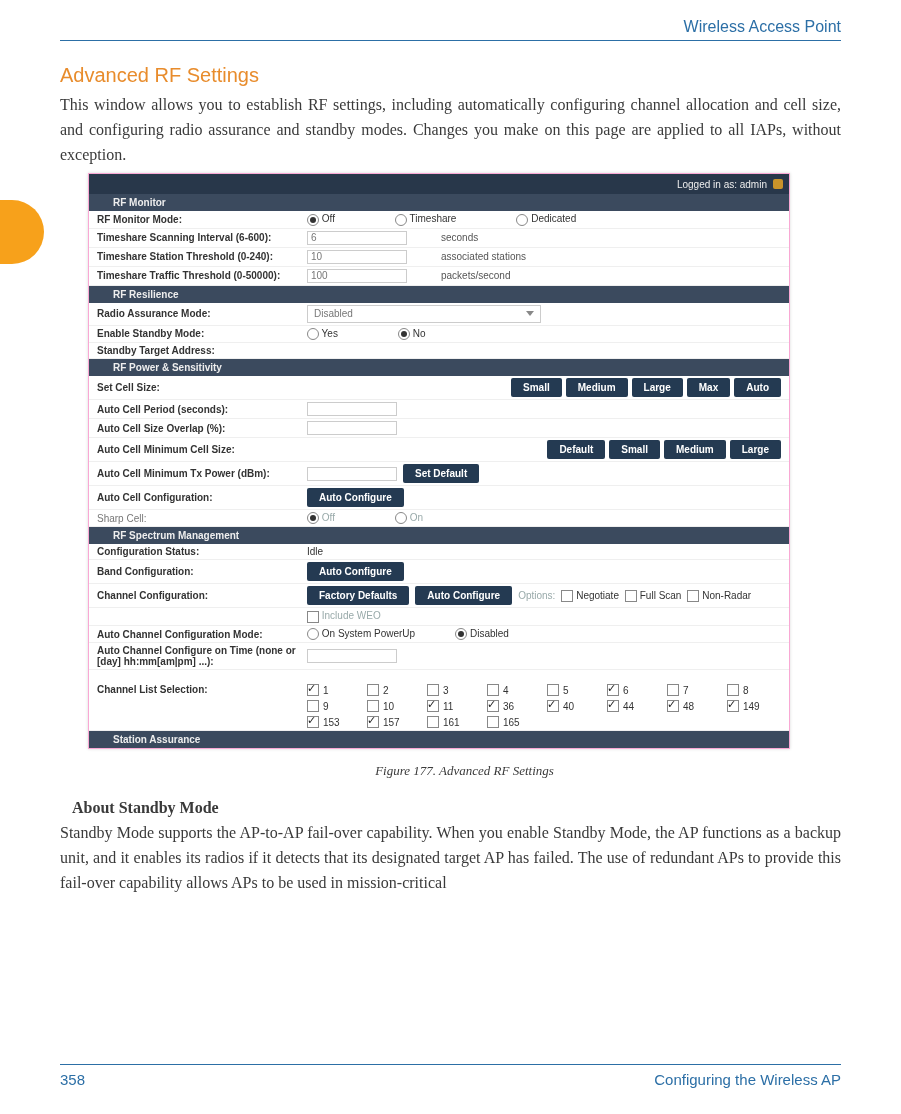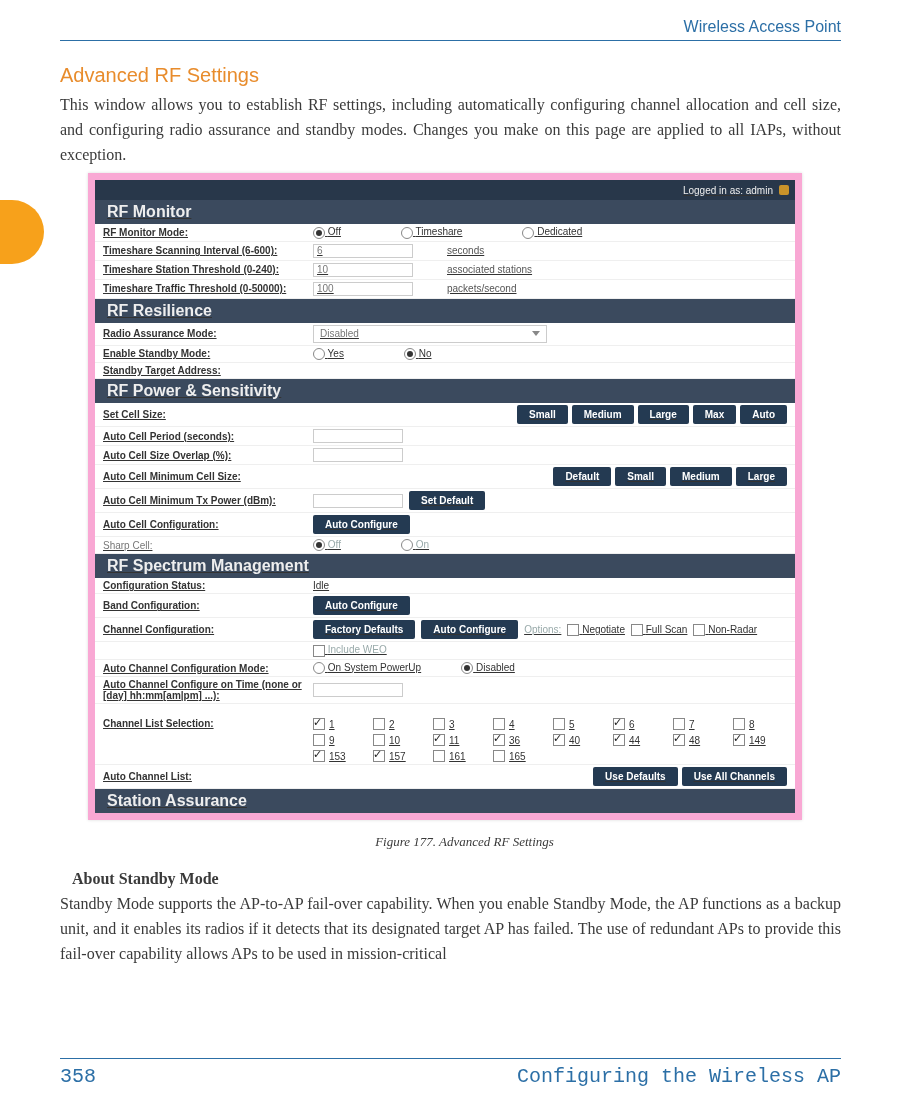--- a/index.html
+++ b/index.html
@@ -25,29 +25,29 @@
   .para{font-size:16px;line-height:1.55;text-align:justify;margin:4px 0 0 0;}
   .orange-tab{position:absolute;left:0;top:200px;width:44px;height:64px;
     background:#f7a11b;border-top-right-radius:34px;border-bottom-right-radius:34px;}
   .figure{margin:6px 0 2px 28px;}
   .caption{text-align:center;font-style:italic;font-size:13px;margin:14px 0 8px 0;
     font-family:Georgia,serif;color:#3a3a3a;}
   .subhead{font-family:Georgia,serif;font-weight:bold;font-size:16px;margin:20px 0 4px 12px;}
   .footer{position:absolute;left:60px;right:60px;bottom:26px;}
   .footer .hr{margin:0 0 6px 0;}
   .footer-row{display:flex;justify-content:space-between;
-    font-family:Liberation Mono, monospace;color:var(--accent-blue);font-size:20px;}
+    font-family:Liberation Sans, sans-serif;color:var(--accent-blue);font-size:15px;}
 
   
-  .shot{width:700px;border:7px solid #f9a8d4;font-family:Arial,Helvetica,sans-serif;
-    font-size:10px;color:#333;background:#fff;box-shadow:0 0 3px rgba(0,0,0,.15);text-decoration:underline;}
+  .shot{width:700px;border:1px solid #f9a8d4;font-family:Arial,Helvetica,sans-serif;
+    font-size:10px;color:#333;background:#fff;box-shadow:0 0 3px rgba(0,0,0,.15);}
   .topbar{background:var(--tabbar);height:20px;display:flex;align-items:center;
     justify-content:flex-end;color:#eee;font-size:10px;padding:0 6px;gap:6px;}
   .gear{width:10px;height:10px;background:#c9932a;border-radius:2px;display:inline-block;}
-  .sechead{background:#3b4a5e;color:#eee;font-weight:bold;padding:3px 12px;font-size:16px;}
+  .sechead{background:#3b4a5e;color:#eee;font-weight:bold;padding:3px 24px;font-size:10px;}
   .row{display:flex;align-items:center;padding:2px 8px;border-bottom:1px solid #efefef;}
   .lbl{width:210px;font-weight:bold;color:#333;}
   .lbl.sub{color:#777;font-weight:normal;}
   .cell{display:flex;align-items:center;gap:6px;flex:1;}
   .radio{width:10px;height:10px;border:1px solid #888;border-radius:50%;display:inline-block;
     vertical-align:middle;background:#fff;position:relative;}
   .radio.sel::after{content:"";position:absolute;inset:2px;background:#333;border-radius:50%;}
   .chk{width:10px;height:10px;border:1px solid #888;display:inline-block;
     vertical-align:middle;background:#fff;position:relative;}
   .chk.sel::after{content:"✓";position:absolute;left:-1px;top:-3px;font-size:11px;color:#222;}
@@ -310,27 +310,20 @@
             <label>
               <span class="chk"></span>
               <span>161</span>
             </label>
             <label>
               <span class="chk"></span>
               <span>165</span>
             </label>
           </div>
       </div>
-      <div class="row">
-        <div class="lbl">Auto Channel List:</div>
-        <div class="cell btnset">
-          <div class="btn">Use Defaults</div>
-          <div class="btn">Use All Channels</div>
-        </div>
-      </div>
 
       <div class="sechead">Station Assurance</div>
     </div>
     <div class="caption">Figure 177. Advanced RF Settings</div>
   </div>
 
   <div class="subhead">About Standby Mode</div>
   <p class="para">Standby Mode supports the AP-to-AP fail-over capability. When you enable Standby Mode, the AP functions as a backup unit, and it enables its radios if it detects that its designated target AP has failed. The use of redundant APs to provide this fail-over capability allows APs to be used in mission-critical</p>
 
   <div class="footer">

